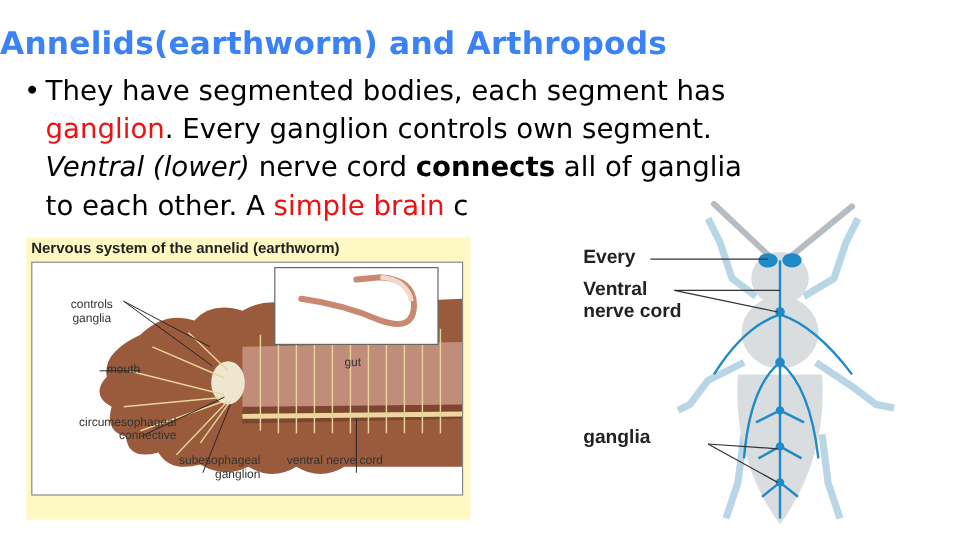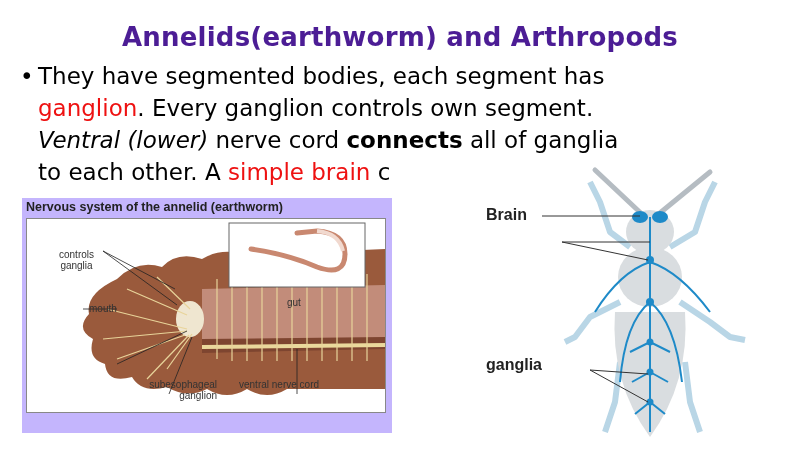--- a/index.html
+++ b/index.html
@@ -2,35 +2,35 @@
 <html><head>
 <meta charset="utf-8">
 <style>
   html, body { margin: 0; padding: 0; }
   body {
     width: 800px; height: 449px; overflow: hidden; position: relative;
     background: #ffffff;
     font-family: "DejaVu Sans", sans-serif;
   }
   .title {
-    position: absolute; left: 0; top: 22px; width: 800px; text-align: center;
-    color: #4c1d95; font-weight: bold; font-size: 26px; letter-spacing: 0.2px;
+    position: absolute; left: 0; top: 22px; width: 800px; text-align: left;
+    color: #3b82f6; font-weight: bold; font-size: 26px; letter-spacing: 0.2px;
   }
   .body-text {
     position: absolute; left: 14px; top: 60px; width: 800px;
     font-size: 23px; line-height: 32px; color: #000;
   }
   .bullet-row { position: relative; padding-left: 24px; white-space: nowrap; }
   .bullet-dot { position: absolute; left: 6px; top: 0; }
   .red { color: #ee1111; }
   .ital { font-style: italic; }
   .bold { font-weight: bold; }
 
   .figure-left {
-    position: absolute; left: 22px; top: 198px; width: 370px; height: 235px; background: #c4b5fd;
+    position: absolute; left: 22px; top: 198px; width: 370px; height: 235px; background: #fef9c3;
   }
   .fig-left-title {
     position: absolute; left: 4px; top: 2px; font-family: "Liberation Sans", sans-serif;
     font-weight: bold; font-size: 12.5px; color: #222;
   }
   .fig-left-frame {
     position: absolute; left: 4px; top: 20px; width: 358px; height: 193px;
     border: 1px solid #888; background: #fff; overflow: hidden;
   }
   .fig-left-credit {
@@ -117,20 +117,24 @@
         <line x1="90" y1="145" x2="160" y2="112"></line>
         <line x1="142" y1="175" x2="165" y2="118"></line>
         <line x1="270" y1="175" x2="270" y2="130"></line>
       </g>
     </svg>
     <div class="lbl" style="left:32px;top:30px;text-align:center;">
       <div>controls</div>
       <div>ganglia</div>
     </div>
     <div class="lbl" style="left:24px;top:84px;padding-left:38px;">mouth</div>
+    <div class="lbl" style="left:4px;top:128px;text-align:right;width:116px;">
+      <div>circumesophageal</div>
+      <div>connective</div>
+    </div>
     <div class="lbl" style="left:90px;top:160px;text-align:right;width:100px;">
       <div>subesophageal</div>
       <div>ganglion</div>
     </div>
     <div class="lbl" style="left:212px;top:160px;">ventral nerve cord</div>
     <div class="lbl" style="left:260px;top:78px;">gut</div>
   </div>
 </div>
 
 <div class="figure-right">
@@ -176,17 +180,21 @@
     </g>
 
     <g stroke="#333" stroke-width="1">
       <line x1="72" y1="54" x2="170" y2="54"></line>
       <line x1="92" y1="80" x2="180" y2="80"></line>
         <line x1="92" y1="80" x2="178" y2="98"></line>
       <line x1="120" y1="208" x2="178" y2="212"></line>
         <line x1="120" y1="208" x2="178" y2="240"></line>
     </g>
   </svg>
-  <div class="rlbl" style="left:16px;top:44px;">Brain</div>
+  <div class="rlbl" style="left:16px;top:44px;">Every</div>
+  <div class="rlbl" style="left:16px;top:71px;">
+    <div>Ventral</div>
+    <div>nerve cord</div>
+  </div>
   <div class="rlbl" style="left:16px;top:194px;">
     <div>ganglia</div>
   </div>
 </div>
 
 </body></html>

